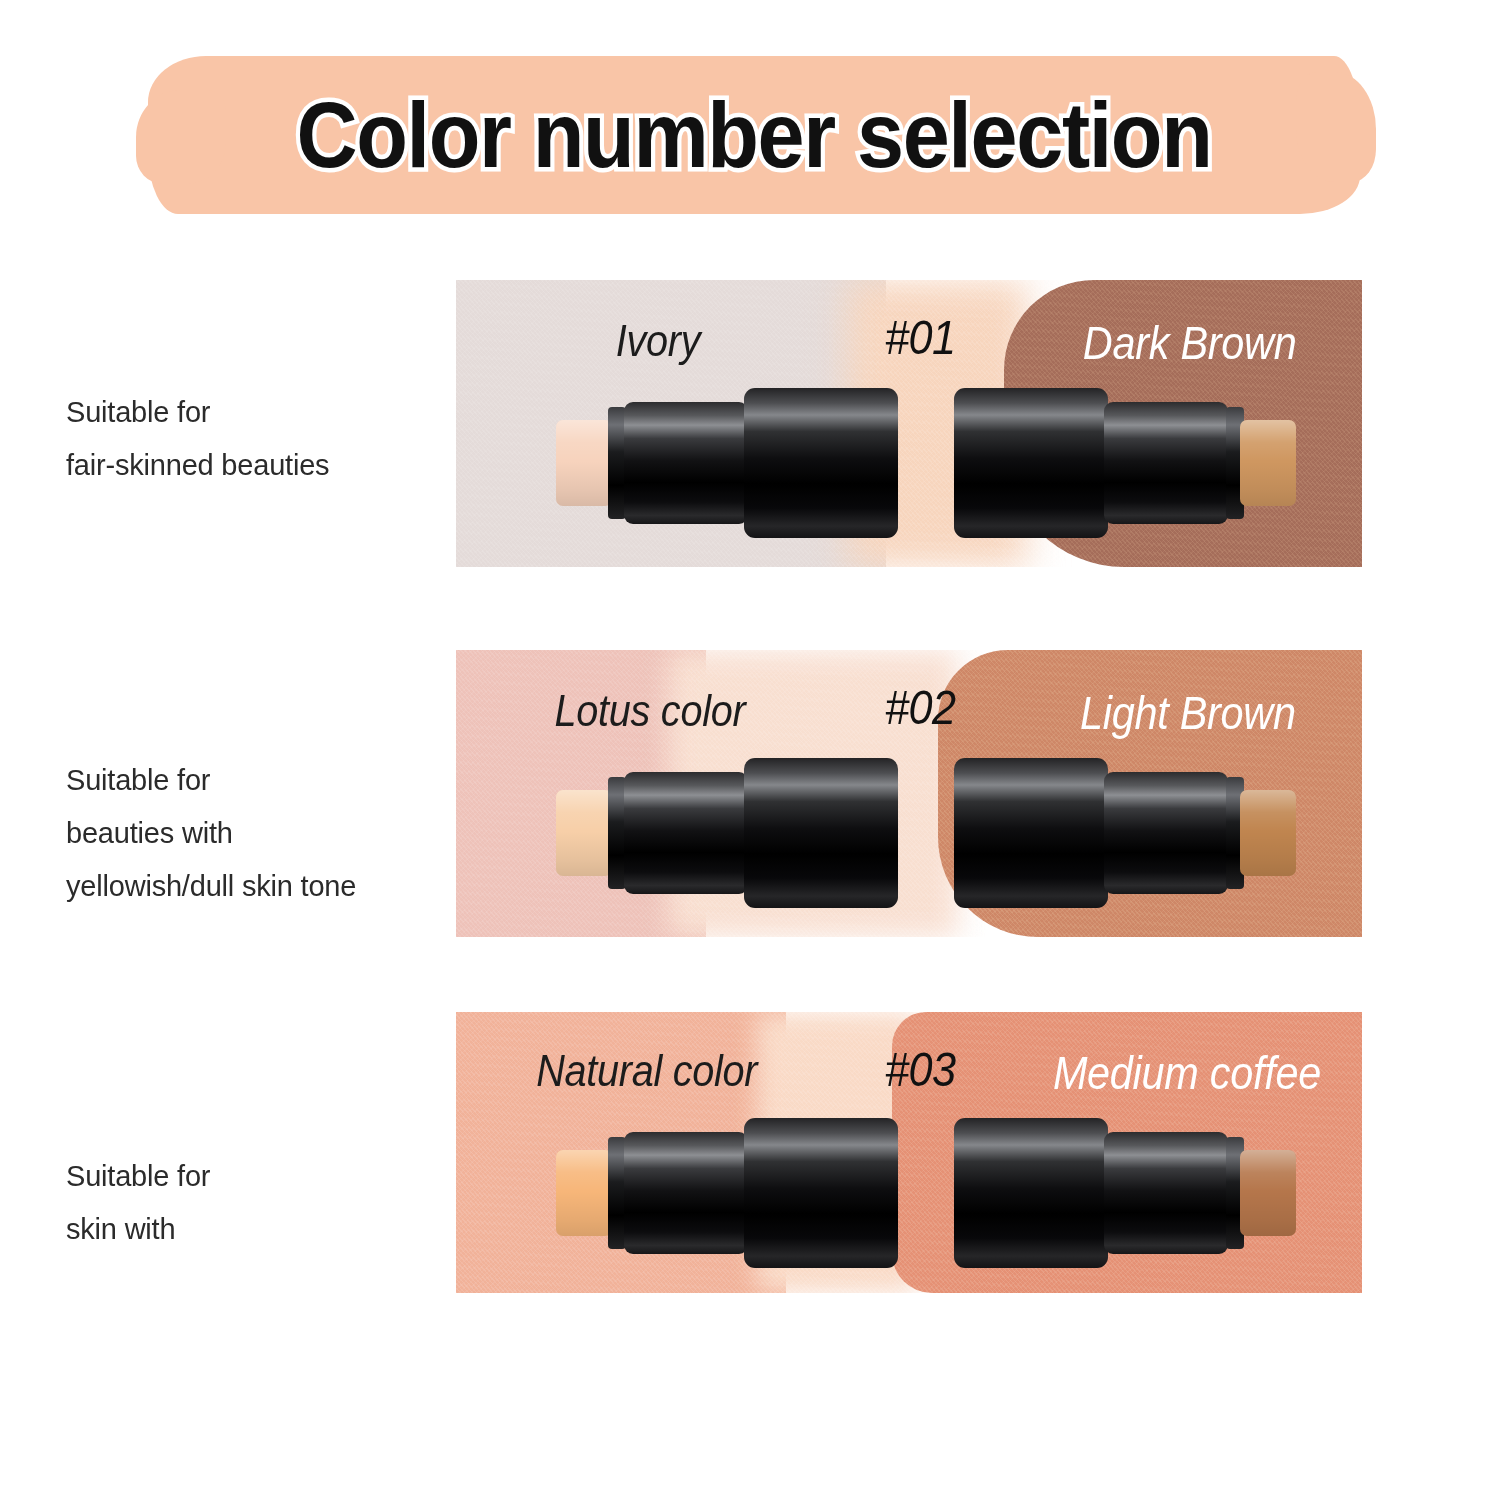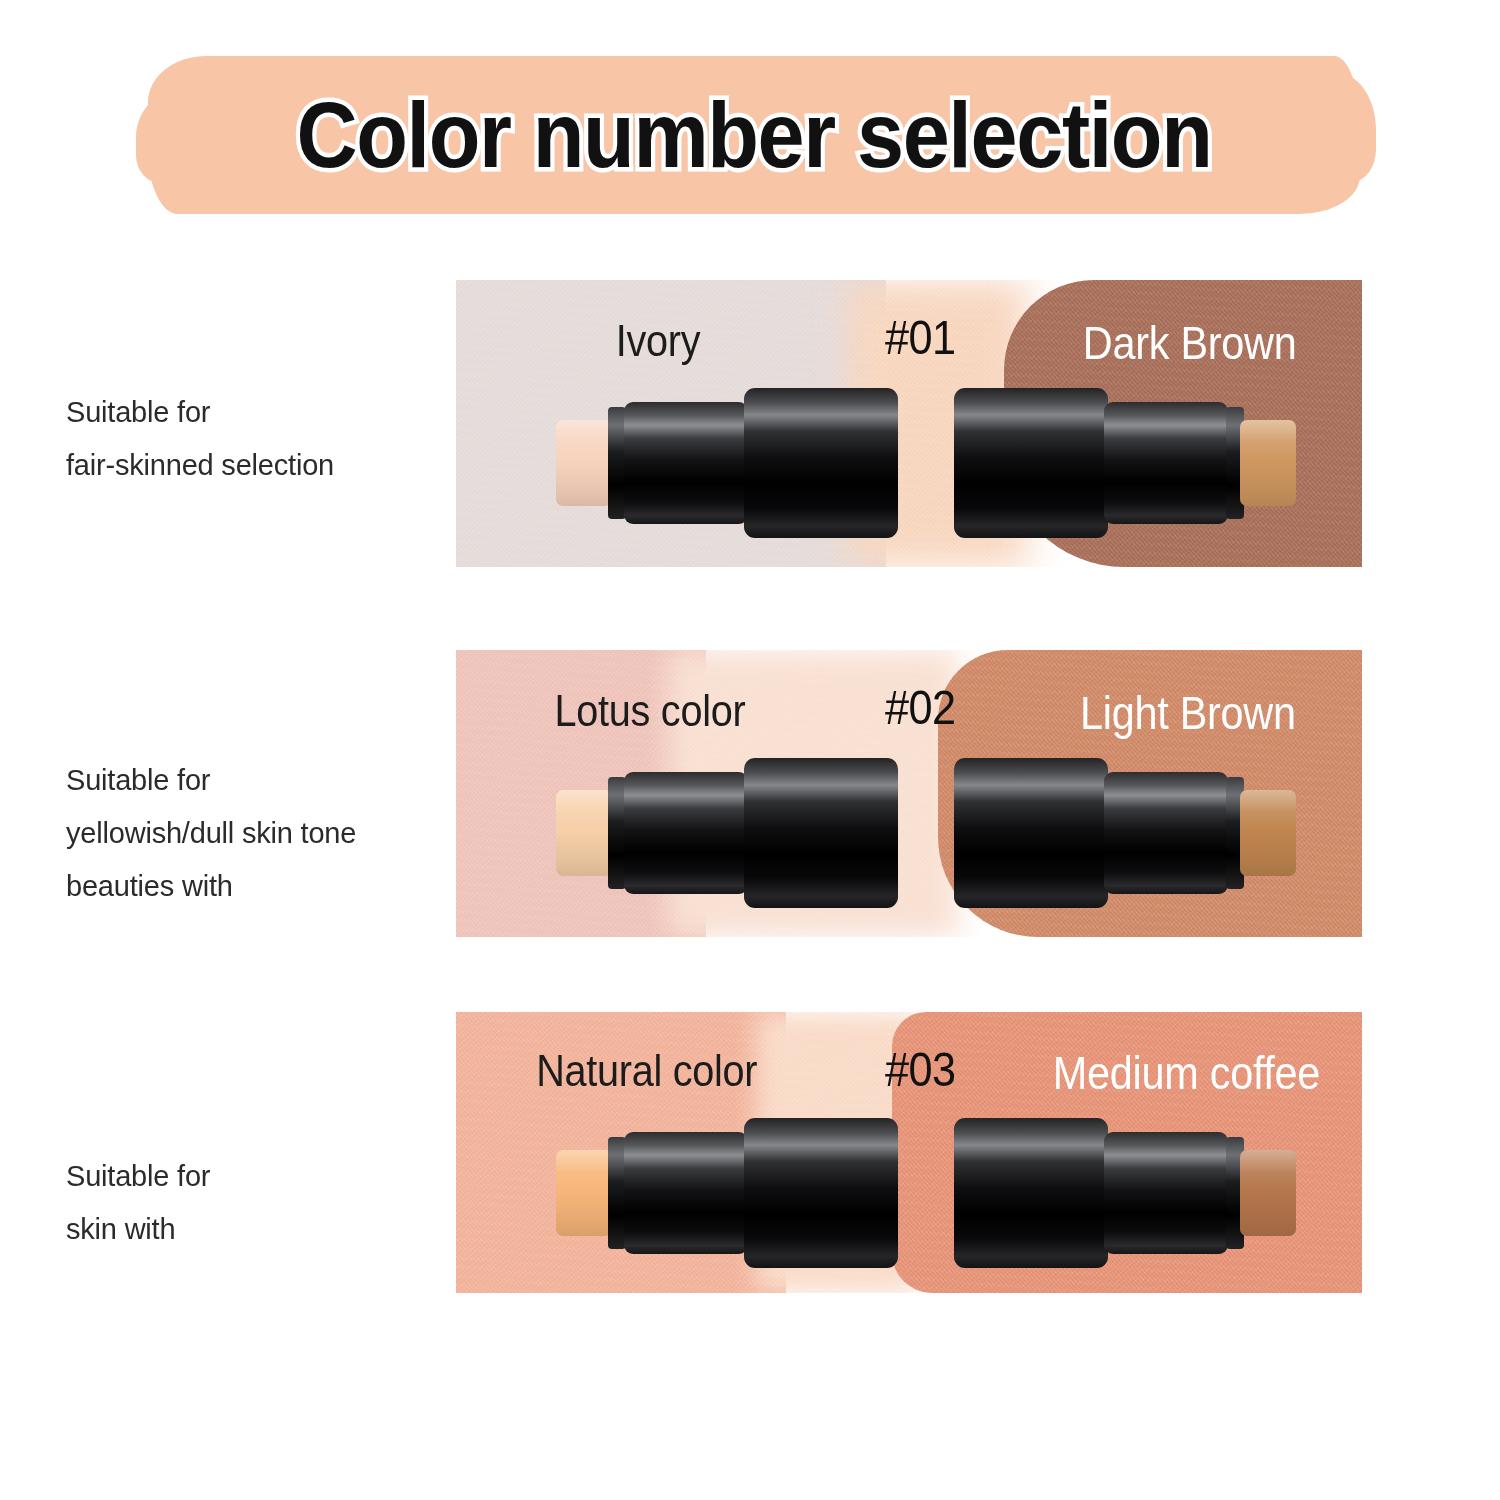--- a/index.html
+++ b/index.html
@@ -90,20 +90,21 @@
   .desc-2 { top: 750px; }
   .desc-3 { top: 1146px; }
   .desc-line { display: block; white-space: nowrap; margin-top: 7px; }
 
   
   .panel {
     position: absolute;
     left: 456px;
     width: 906px;
     overflow: hidden;
+    font-style: italic;
   }
   .panel-1 { top: 280px;  height: 287px; }
   .panel-2 { top: 650px;  height: 287px; }
   .panel-3 { top: 1012px; height: 281px; }
 
   .panel-bg { position: absolute; inset: 0; }
   .bg-left, .bg-mid, .bg-right { position: absolute; top: 0; bottom: 0; }
 
   
   .texture {
@@ -202,27 +203,27 @@
 
 <div id="page">
 
   <div class="title-banner">
     <div class="brush-stroke" style="background: rgb(249, 197, 167); --c: #f9c5a7;"></div>
     <div class="title-text" style="color: rgb(17, 17, 17); -webkit-text-stroke: 9px rgb(255, 255, 255);">Color number selection</div>
   </div>
 
   <div class="desc desc-1">
     <span class="desc-line">Suitable for</span>
-    <span class="desc-line">fair-skinned selection</span>
+    <span class="desc-line">fair-skinned beauties</span>
   </div>
 
   <div class="desc desc-2">
     <span class="desc-line">Suitable for</span>
+    <span class="desc-line">beauties with</span>
     <span class="desc-line">yellowish/dull skin tone</span>
-    <span class="desc-line">beauties with</span>
   </div>
 
   <div class="desc desc-3">
     <span class="desc-line">Suitable for</span>
     <span class="desc-line">skin with</span>
   </div>
 
   <div class="panel panel-1">
     <div class="panel-bg">
       <div class="bg-left" style="left: 0px; width: 430px; background: rgb(229, 220, 218);"></div>

